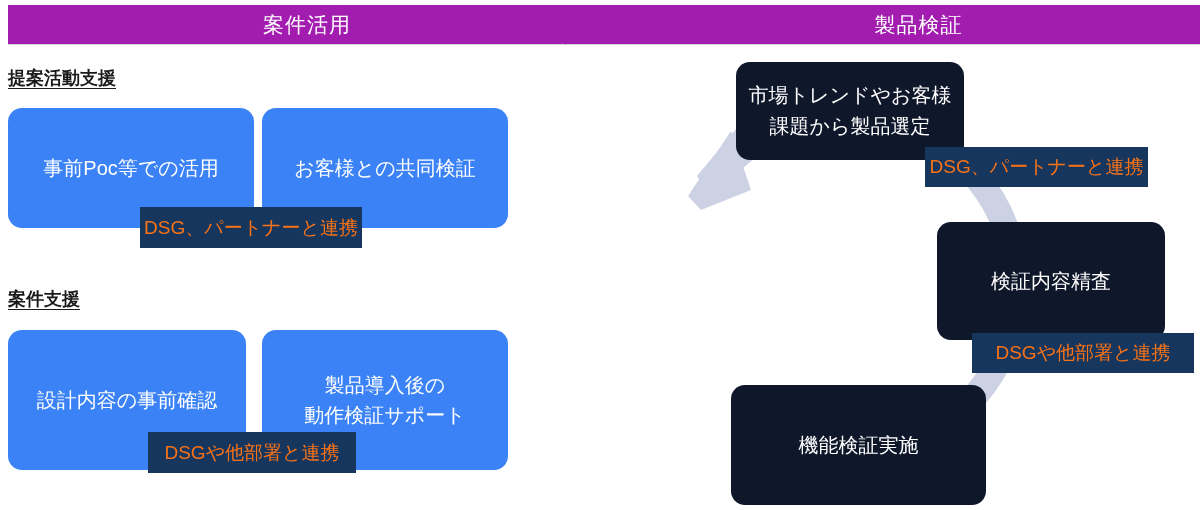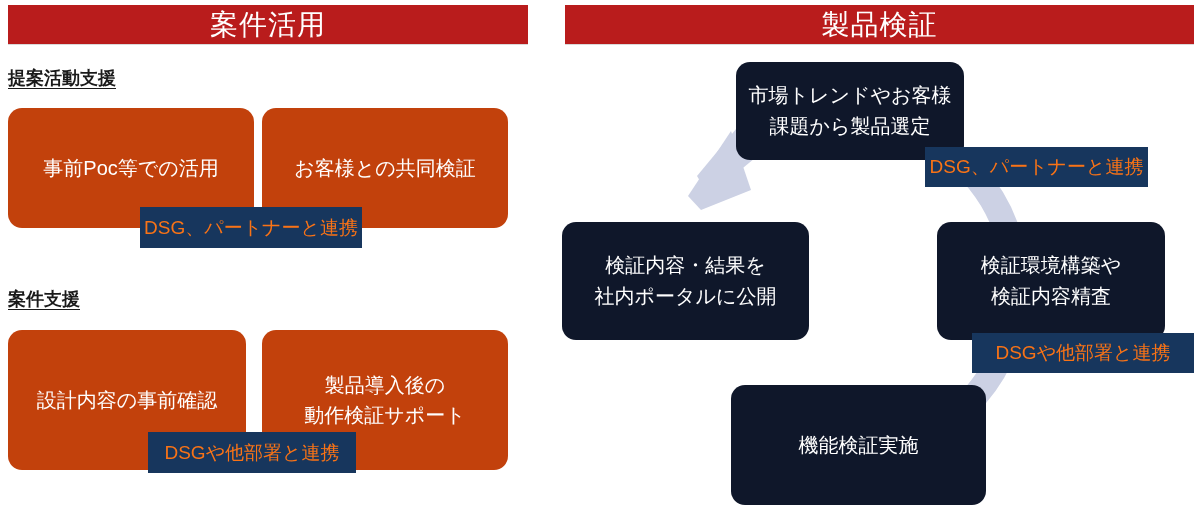--- a/index.html
+++ b/index.html
@@ -9,43 +9,44 @@
     font-family:"Liberation Sans","DejaVu Sans",sans-serif;
     -webkit-font-smoothing:antialiased;
   }
   .panel{position:absolute;top:0;height:510px;}
   #left-panel{left:0;width:545px;}
   #right-panel{left:545px;width:655px;}
 
   
   .header-bar{
     position:absolute;
-    background:#b91c1c;
+    background:#a21caf;
     color:#ffffff;
     display:flex;align-items:center;justify-content:center;
-    font-size:28px;font-weight:400;letter-spacing:1px;
+    font-size:21px;font-weight:400;letter-spacing:1px;
     box-shadow:0 1px 0 rgba(0,0,0,.15);
+    padding-left:39px;
   }
   #left-header{left:8px;top:5px;width:520px;height:39px;}
   #right-header{left:20px;top:5px;width:629px;height:39px;}
 
   
   .group-title{
     position:absolute;left:8px;
     font-size:18px;font-weight:bold;color:#1a1a1a;
     text-decoration:underline;text-underline-offset:4px;
     letter-spacing:0px;white-space:nowrap;
   }
   #title-proposal{top:66px;}
   #title-project{top:287px;}
 
   
   .blue-box{
     position:absolute;
-    background:#c2410c;
+    background:#3b82f6;
     border-radius:14px;
     color:#ffffff;
     display:flex;align-items:center;justify-content:center;
     text-align:center;
     font-size:20px;line-height:1.5;
     padding:0 6px;
     box-sizing:border-box;
   }
   .blue-box .lines{display:block;}
   .blue-box .lines span{display:block;white-space:nowrap;}
@@ -152,35 +153,28 @@
 
     <div class="node" id="node-select">
       <span class="lines">
         <span>市場トレンドやお客様</span>
         <span>課題から製品選定</span>
       </span>
     </div>
 
     <div class="node" id="node-build">
       <span class="lines">
-        <span>検証環境構築や</span>
         <span>検証内容精査</span>
       </span>
     </div>
 
     <div class="node" id="node-test">
       <span class="lines">
         <span>機能検証実施</span>
       </span>
     </div>
 
-    <div class="node" id="node-publish">
-      <span class="lines">
-        <span>検証内容・結果を</span>
-        <span>社内ポータルに公開</span>
-      </span>
-    </div>
 
     <div class="navy-label" id="label-cycle-partner">DSG、パートナーと連携</div>
 
     <div class="navy-label" id="label-cycle-dept">DSGや他部署と連携</div>
   </div>
 </div>
 
 </body></html>

